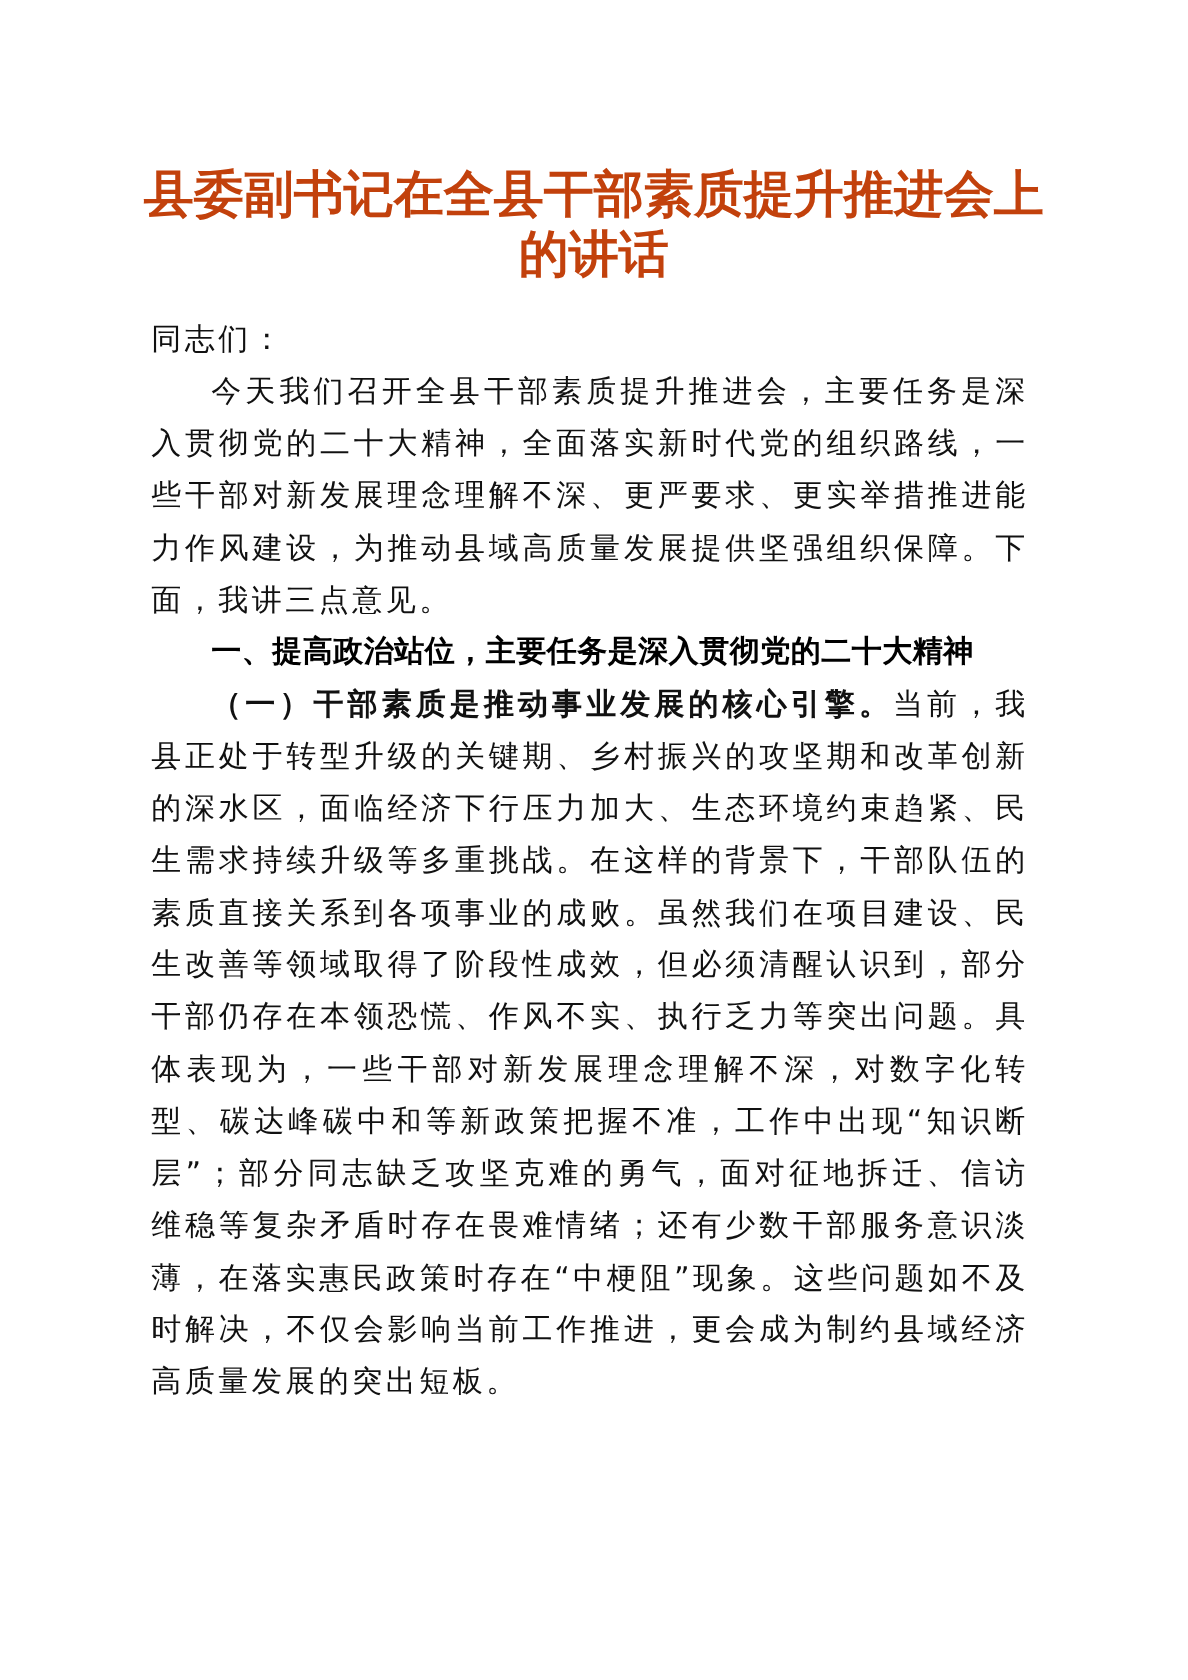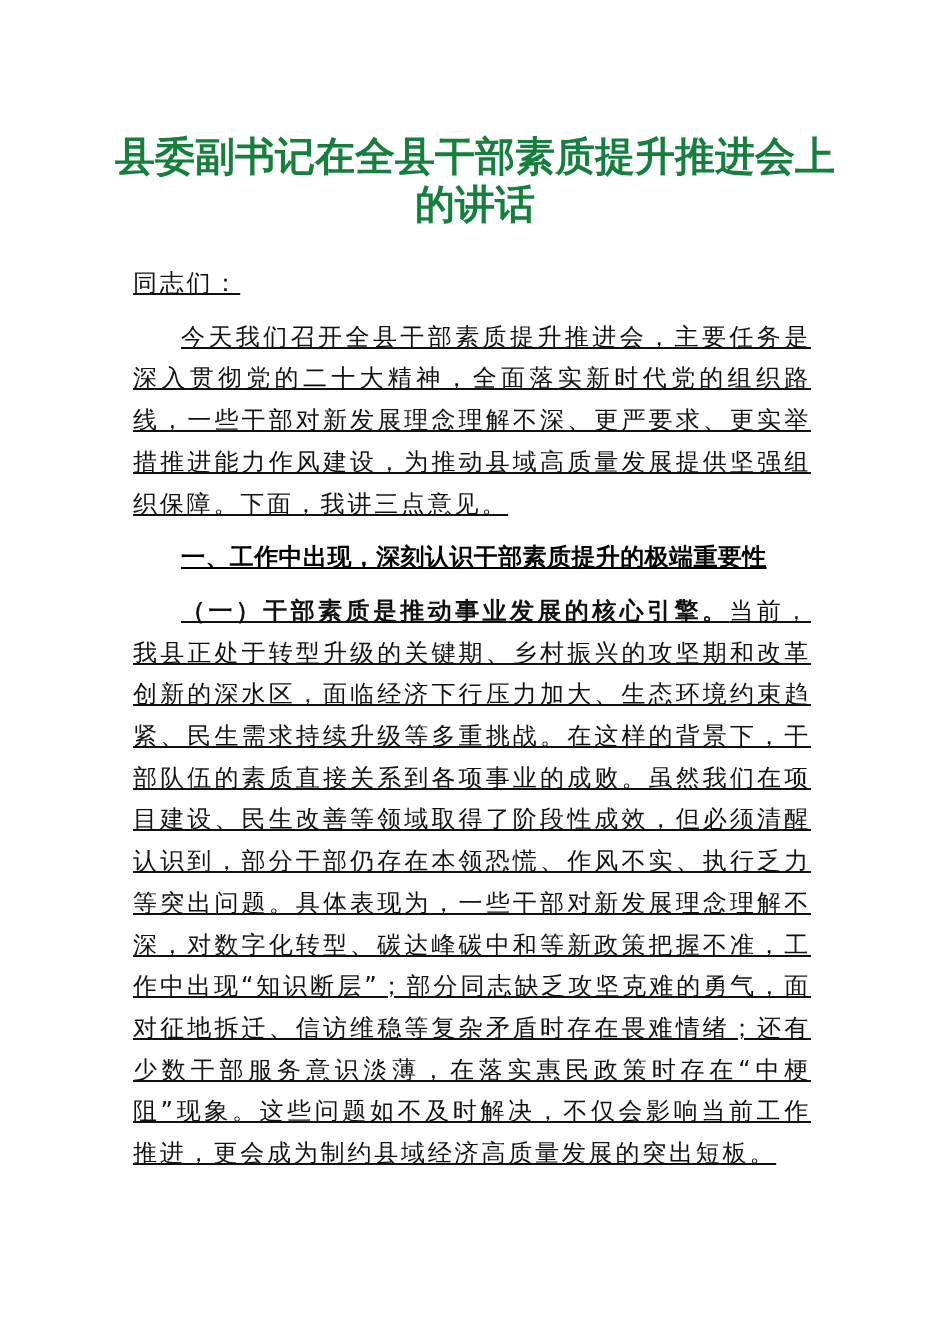--- a/index.html
+++ b/index.html
@@ -26,39 +26,38 @@
       position: absolute;
       left: 110px;
       top: 132px;
       width: 730px;
       text-align: center;
       font-family: "DejaVu Serif", "Liberation Serif", serif;
       font-weight: bold;
       font-size: 40px;
       line-height: 48px;
       letter-spacing: 0px;
-      color: #15803d;
+      color: #c2410c;
     }
     .body-text {
       position: absolute;
       left: 121px;
       top: 251px;
       width: 702px;
       font-family: "DejaVu Sans", "Liberation Sans", sans-serif;
       font-size: 24px;
       line-height: 41.7px;
       color: #111111;
       text-align: justify;
       text-justify: inter-character;
       letter-spacing: 2.8px;
     }
     .body-text p {
-      margin: 12px;
+      margin: 0;
       padding: 0;
-      text-decoration: underline;
     }
     .salutation {
       text-indent: 0;
     }
     .para {
       text-indent: 2em;
     }
     .heading-1 {
       text-indent: 2em;
       font-weight: bold;
@@ -74,17 +73,17 @@
 <body>
 
 <div class="page">
   <div class="title">县委副书记在全县干部素质提升推进会上的讲话</div>
 
   <div class="body-text">
     <p class="salutation">同志们：</p>
 
     <p class="para">今天我们召开全县干部素质提升推进会，主要任务是深入贯彻党的二十大精神，全面落实新时代党的组织路线，一些干部对新发展理念理解不深、更严要求、更实举措推进能力作风建设，为推动县域高质量发展提供坚强组织保障。下面，我讲三点意见。</p>
 
-    <p class="heading-1">一、工作中出现，深刻认识干部素质提升的极端重要性</p>
+    <p class="heading-1">一、提高政治站位，主要任务是深入贯彻党的二十大精神</p>
 
     <p class="para"><span class="sub-lead">（一）干部素质是推动事业发展的核心引擎。</span><span>当前，我县正处于转型升级的关键期、乡村振兴的攻坚期和改革创新的深水区，面临经济下行压力加大、生态环境约束趋紧、民生需求持续升级等多重挑战。在这样的背景下，干部队伍的素质直接关系到各项事业的成败。虽然我们在项目建设、民生改善等领域取得了阶段性成效，但必须清醒认识到，部分干部仍存在本领恐慌、作风不实、执行乏力等突出问题。具体表现为，一些干部对新发展理念理解不深，对数字化转型、碳达峰碳中和等新政策把握不准，工作中出现“知识断层”；部分同志缺乏攻坚克难的勇气，面对征地拆迁、信访维稳等复杂矛盾时存在畏难情绪；还有少数干部服务意识淡薄，在落实惠民政策时存在“中梗阻”现象。这些问题如不及时解决，不仅会影响当前工作推进，更会成为制约县域经济高质量发展的突出短板。</span></p>
   </div>
 </div>
 
 </body></html>

